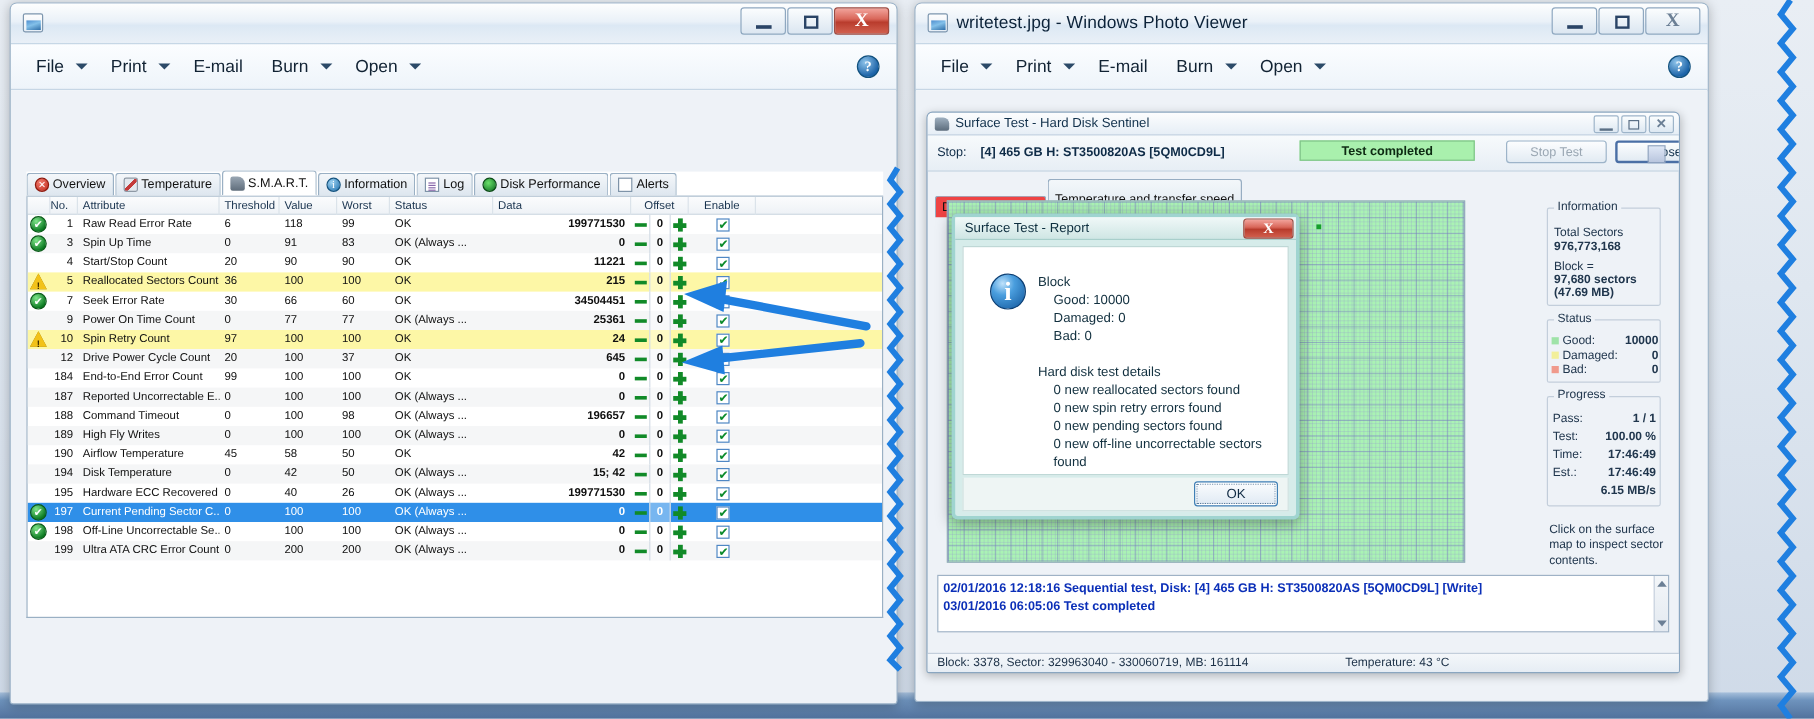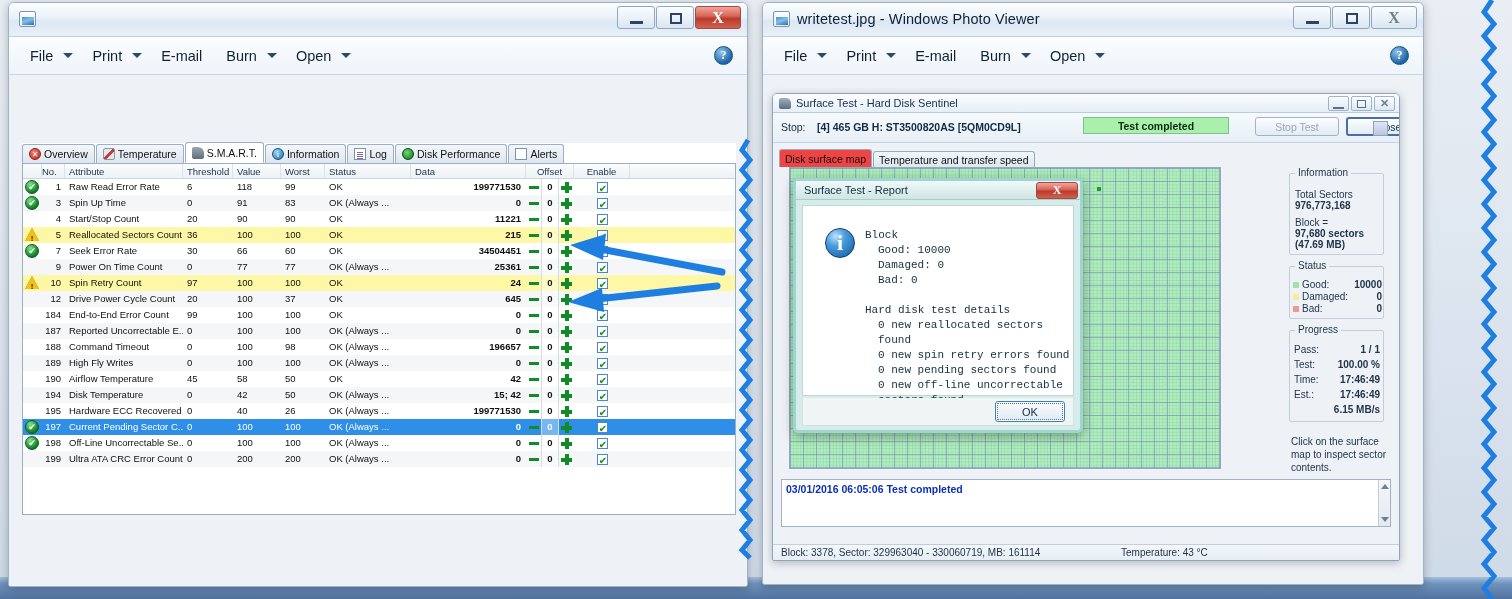--- a/index.html
+++ b/index.html
@@ -156,21 +156,21 @@
     background:#a9f0ad; border:1px solid #7fc487; display:flex; align-items:center;
     justify-content:center; font-size:10.5px; font-weight:bold; color:#0d2a12; }
   .st-btn{ position:absolute; top:4px; height:19px; border:1px solid #9db4c9; border-radius:3px;
     background:linear-gradient(180deg,#fcfdfe,#e2ebf3); display:flex; align-items:center;
     justify-content:center; font-size:10.5px; color:#12314c; }
   .st-btn.disabled{ color:#9aa7b3; }
   .st-btn.focus{ border:2px solid #4a6fa5; }
   .st-save{ position:absolute; right:6px; top:5px; width:15px; height:15px;
     border:1px solid #8ea2bf; background:linear-gradient(180deg,#dfe7f6,#b9c6de); }
   .st-tabs{ position:absolute; left:6px; top:56px; display:flex; align-items:flex-end; }
-  .sttab{ height:16px; padding:0 5px; border:1px solid #97adc2; border-bottom:none;
+  .sttab{ height:32px; padding:0 5px; border:1px solid #97adc2; border-bottom:none;
     border-radius:3px 3px 0 0; font-size:10.5px; background:linear-gradient(180deg,#f3f7fa,#dde7f0);
     display:flex; align-items:center; margin-right:1px; }
   .sttab.active{ background:#ef4444; height:18px; }
   .surfacemap{ position:absolute;
     background-color:#aaf3b4;
     background-image:
       linear-gradient(to right, rgba(120,130,190,.55) 1px, transparent 1px),
       linear-gradient(to bottom, rgba(120,130,190,.55) 1px, transparent 1px),
       linear-gradient(to right, rgba(150,160,205,.3) 1px, transparent 1px),
       linear-gradient(to bottom, rgba(150,160,205,.3) 1px, transparent 1px);
@@ -210,21 +210,21 @@
     display:flex; align-items:center; justify-content:center;
     color:#fff; font-weight:bold; font-size:12px; font-family:"Liberation Serif",serif; }
   .rd-body{ position:absolute; left:6px; right:6px; top:24px; bottom:34px; background:#fff;
     border:1px solid #bfd8d6; }
   .rd-info-icon{ position:absolute; left:22px; top:22px; width:30px; height:30px; border-radius:50%;
     background:radial-gradient(circle at 34% 26%,#bfe2fb 0%,#4a9ede 35%,#10559a 100%);
     border:1px solid #0c3f74; }
   .rd-info-icon:after{ content:"i"; position:absolute; inset:0; color:#fff; font-size:22px;
     font-family:"Liberation Serif",serif; font-weight:bold;
     display:flex; align-items:center; justify-content:center; }
-  .rd-text{ position:absolute; left:62px; top:22px; font-size:11px; color:#12303f; line-height:15px;font-family:Liberation Mono, monospace; }
+  .rd-text{ position:absolute; left:62px; top:22px; font-size:11px; color:#12303f; line-height:15px; }
   .rd-text .ind{ padding-left:13px; }
   .rd-foot{ position:absolute; left:6px; right:6px; bottom:4px; height:28px;
     background:#eef5f4; border:1px solid #cfe2e0; border-top:none; }
   .rd-ok{ position:absolute; right:8px; top:3px; width:70px; height:21px;
     border:1px solid #3f7fb5; border-radius:3px;
     background:linear-gradient(180deg,#fbfdfe,#dfe9f3);
     display:flex; align-items:center; justify-content:center; font-size:11px; color:#0f2a43;
     box-shadow:inset 0 0 0 1px #fff; outline:1px dotted #5a7a99; outline-offset:-3px; }
 
   
@@ -812,20 +812,21 @@
     <div class="kv" style="left:65px; top:207px;">Time:</div>
     <div class="kv b" style="left:100px; top:207px; width:51px; text-align:right;">17:46:49</div>
     <div class="kv" style="left:65px; top:222px;">Est.:</div>
     <div class="kv b" style="left:100px; top:222px; width:51px; text-align:right;">17:46:49</div>
     <div class="kv b" style="left:100px; top:237px; width:51px; text-align:right;">6.15 MB/s</div>
 
     <div class="kv" style="left:62px; top:268px; width:96px; line-height:13px;">Click on the surface map to inspect sector contents.</div>
   </div>
 
   <div class="logbox" style="left:8px; top:385px; width:610px; height:48px;">
+    <div class="logline" style="margin-top:4px;">02/01/2016  12:18:16   Sequential test, Disk: [4] 465 GB H: ST3500820AS [5QM0CD9L] [Write]</div>
     <div class="logline" style="margin-top:3px;">03/01/2016  06:05:06   Test completed</div>
     <div class="logscroll">
       <div class="up"></div>
       <div class="dn"></div>
     </div>
   </div>
 
   <div class="statusbar" style="left:0; bottom:0; width:628px;">
     <span style="left:8px;">Block: 3378, Sector: 329963040 - 330060719, MB: 161114</span>
     <span style="left:348px;">Temperature: 43  °C</span>

